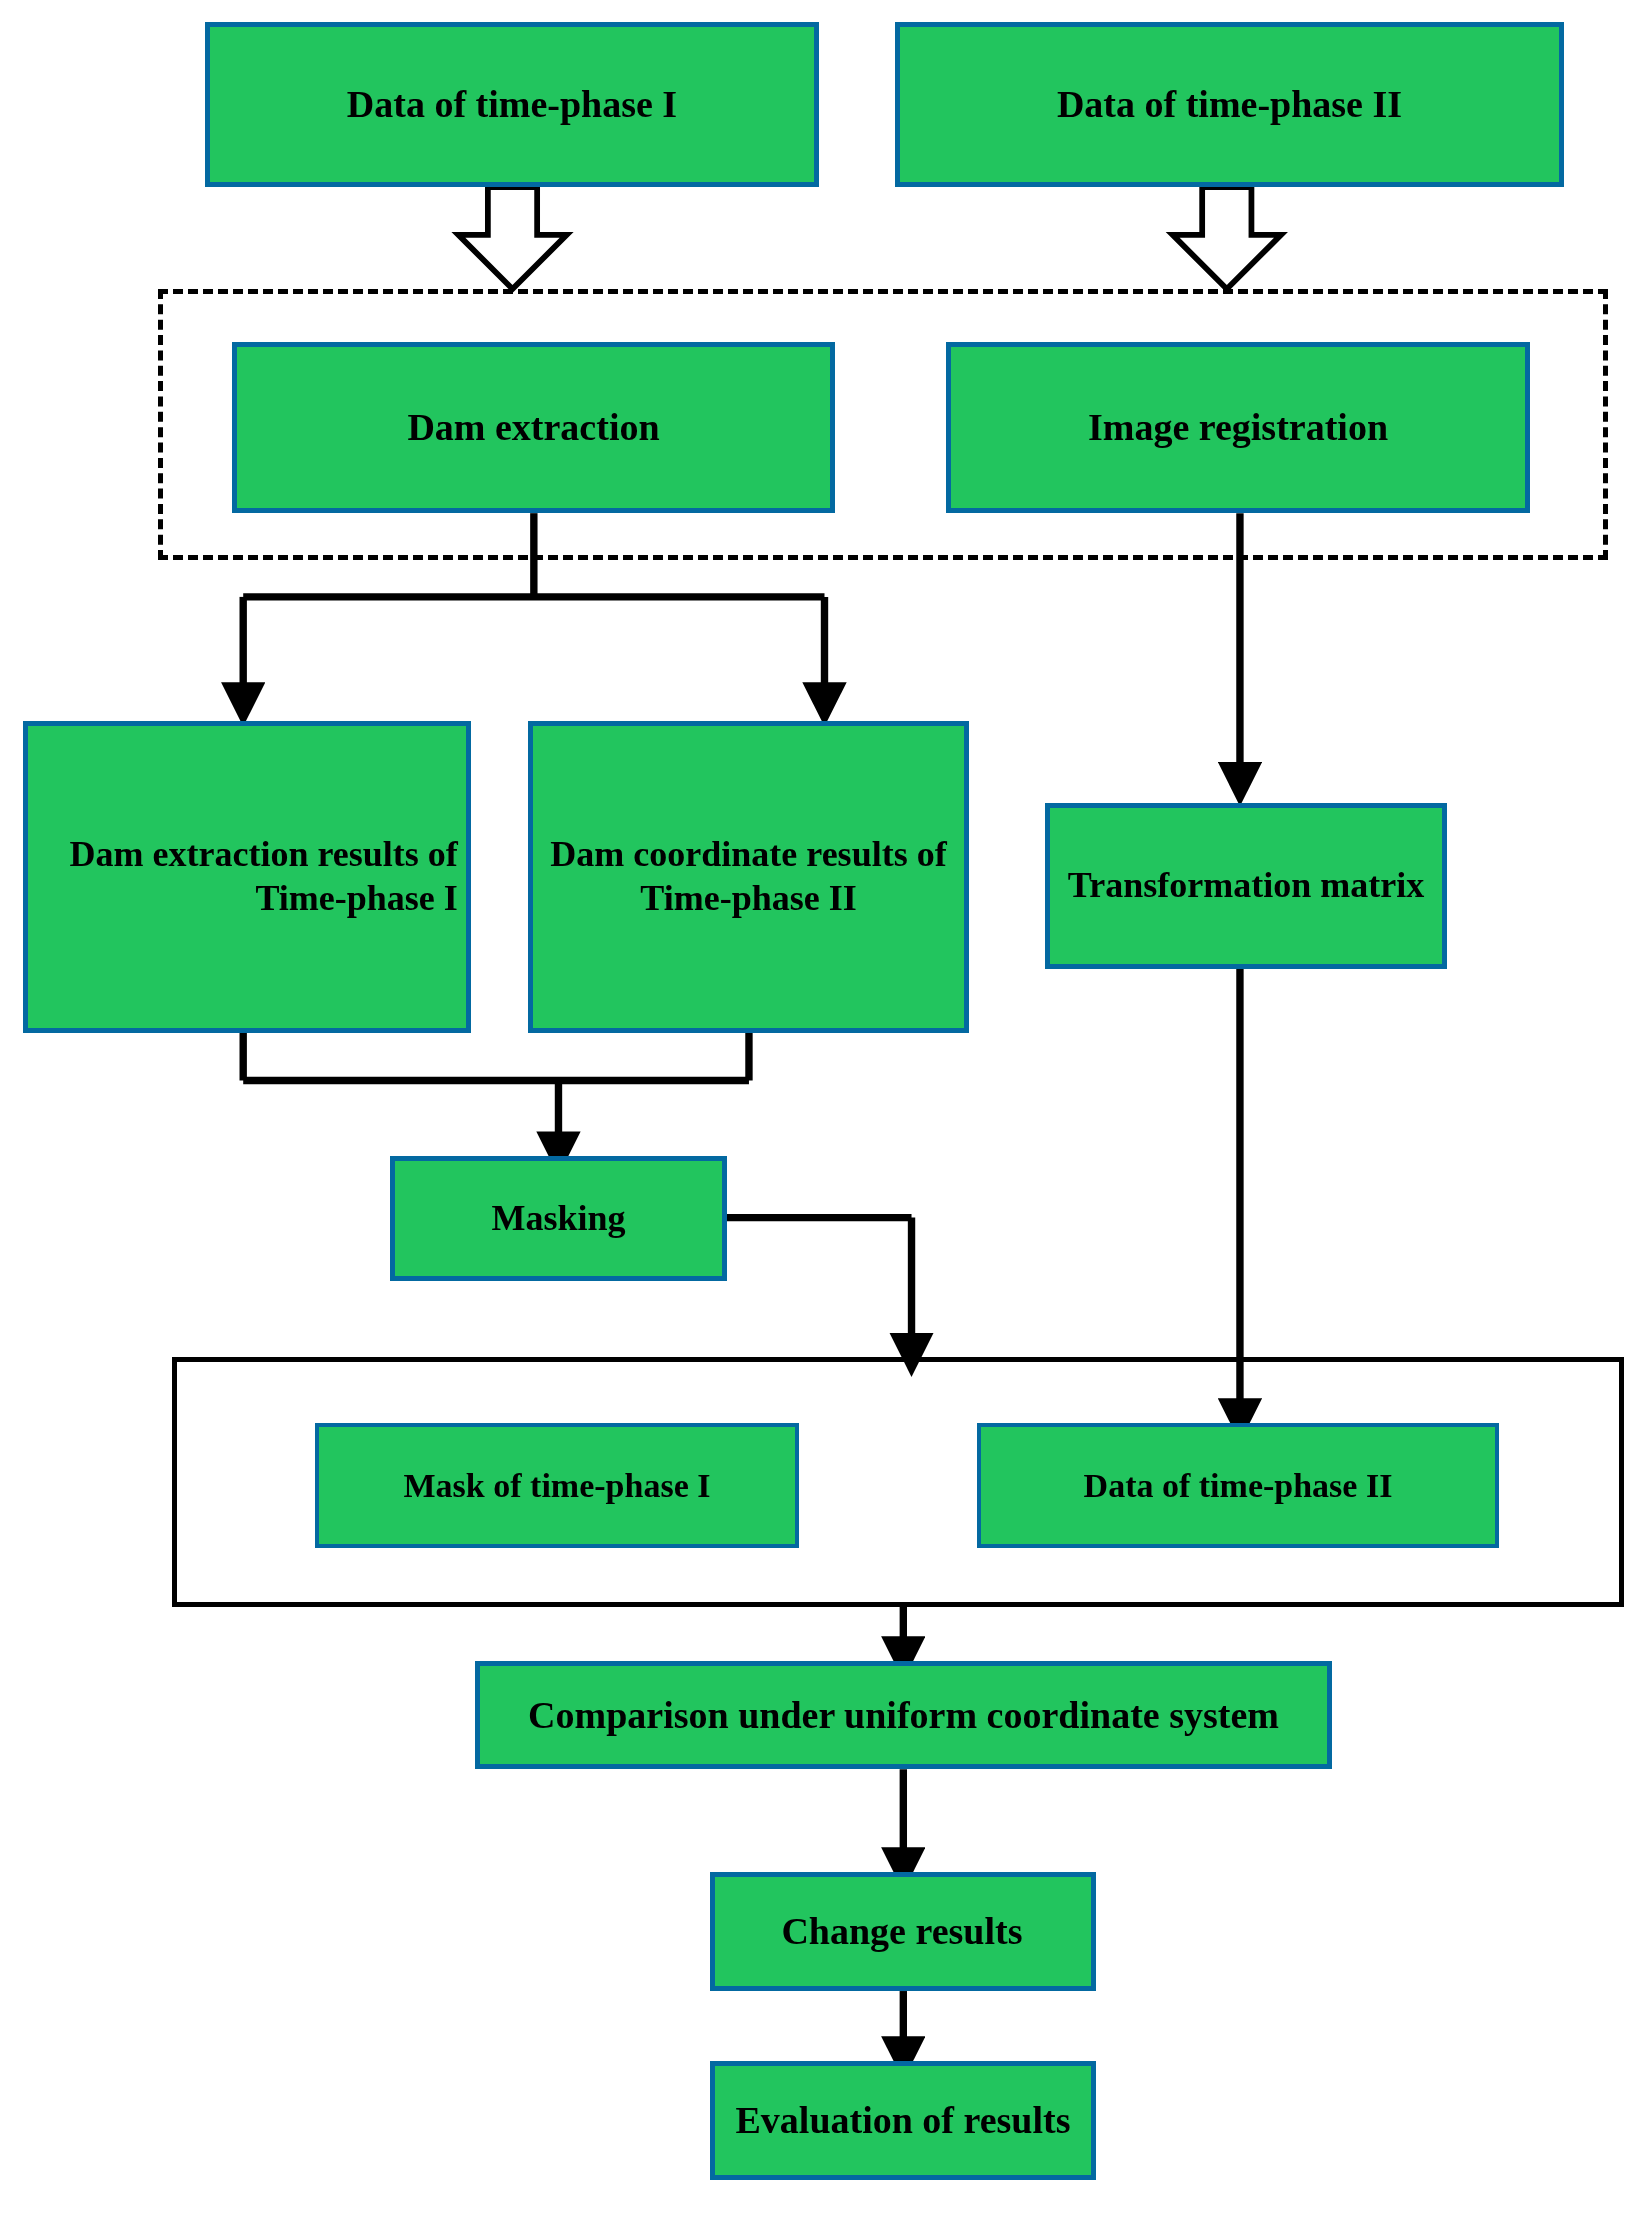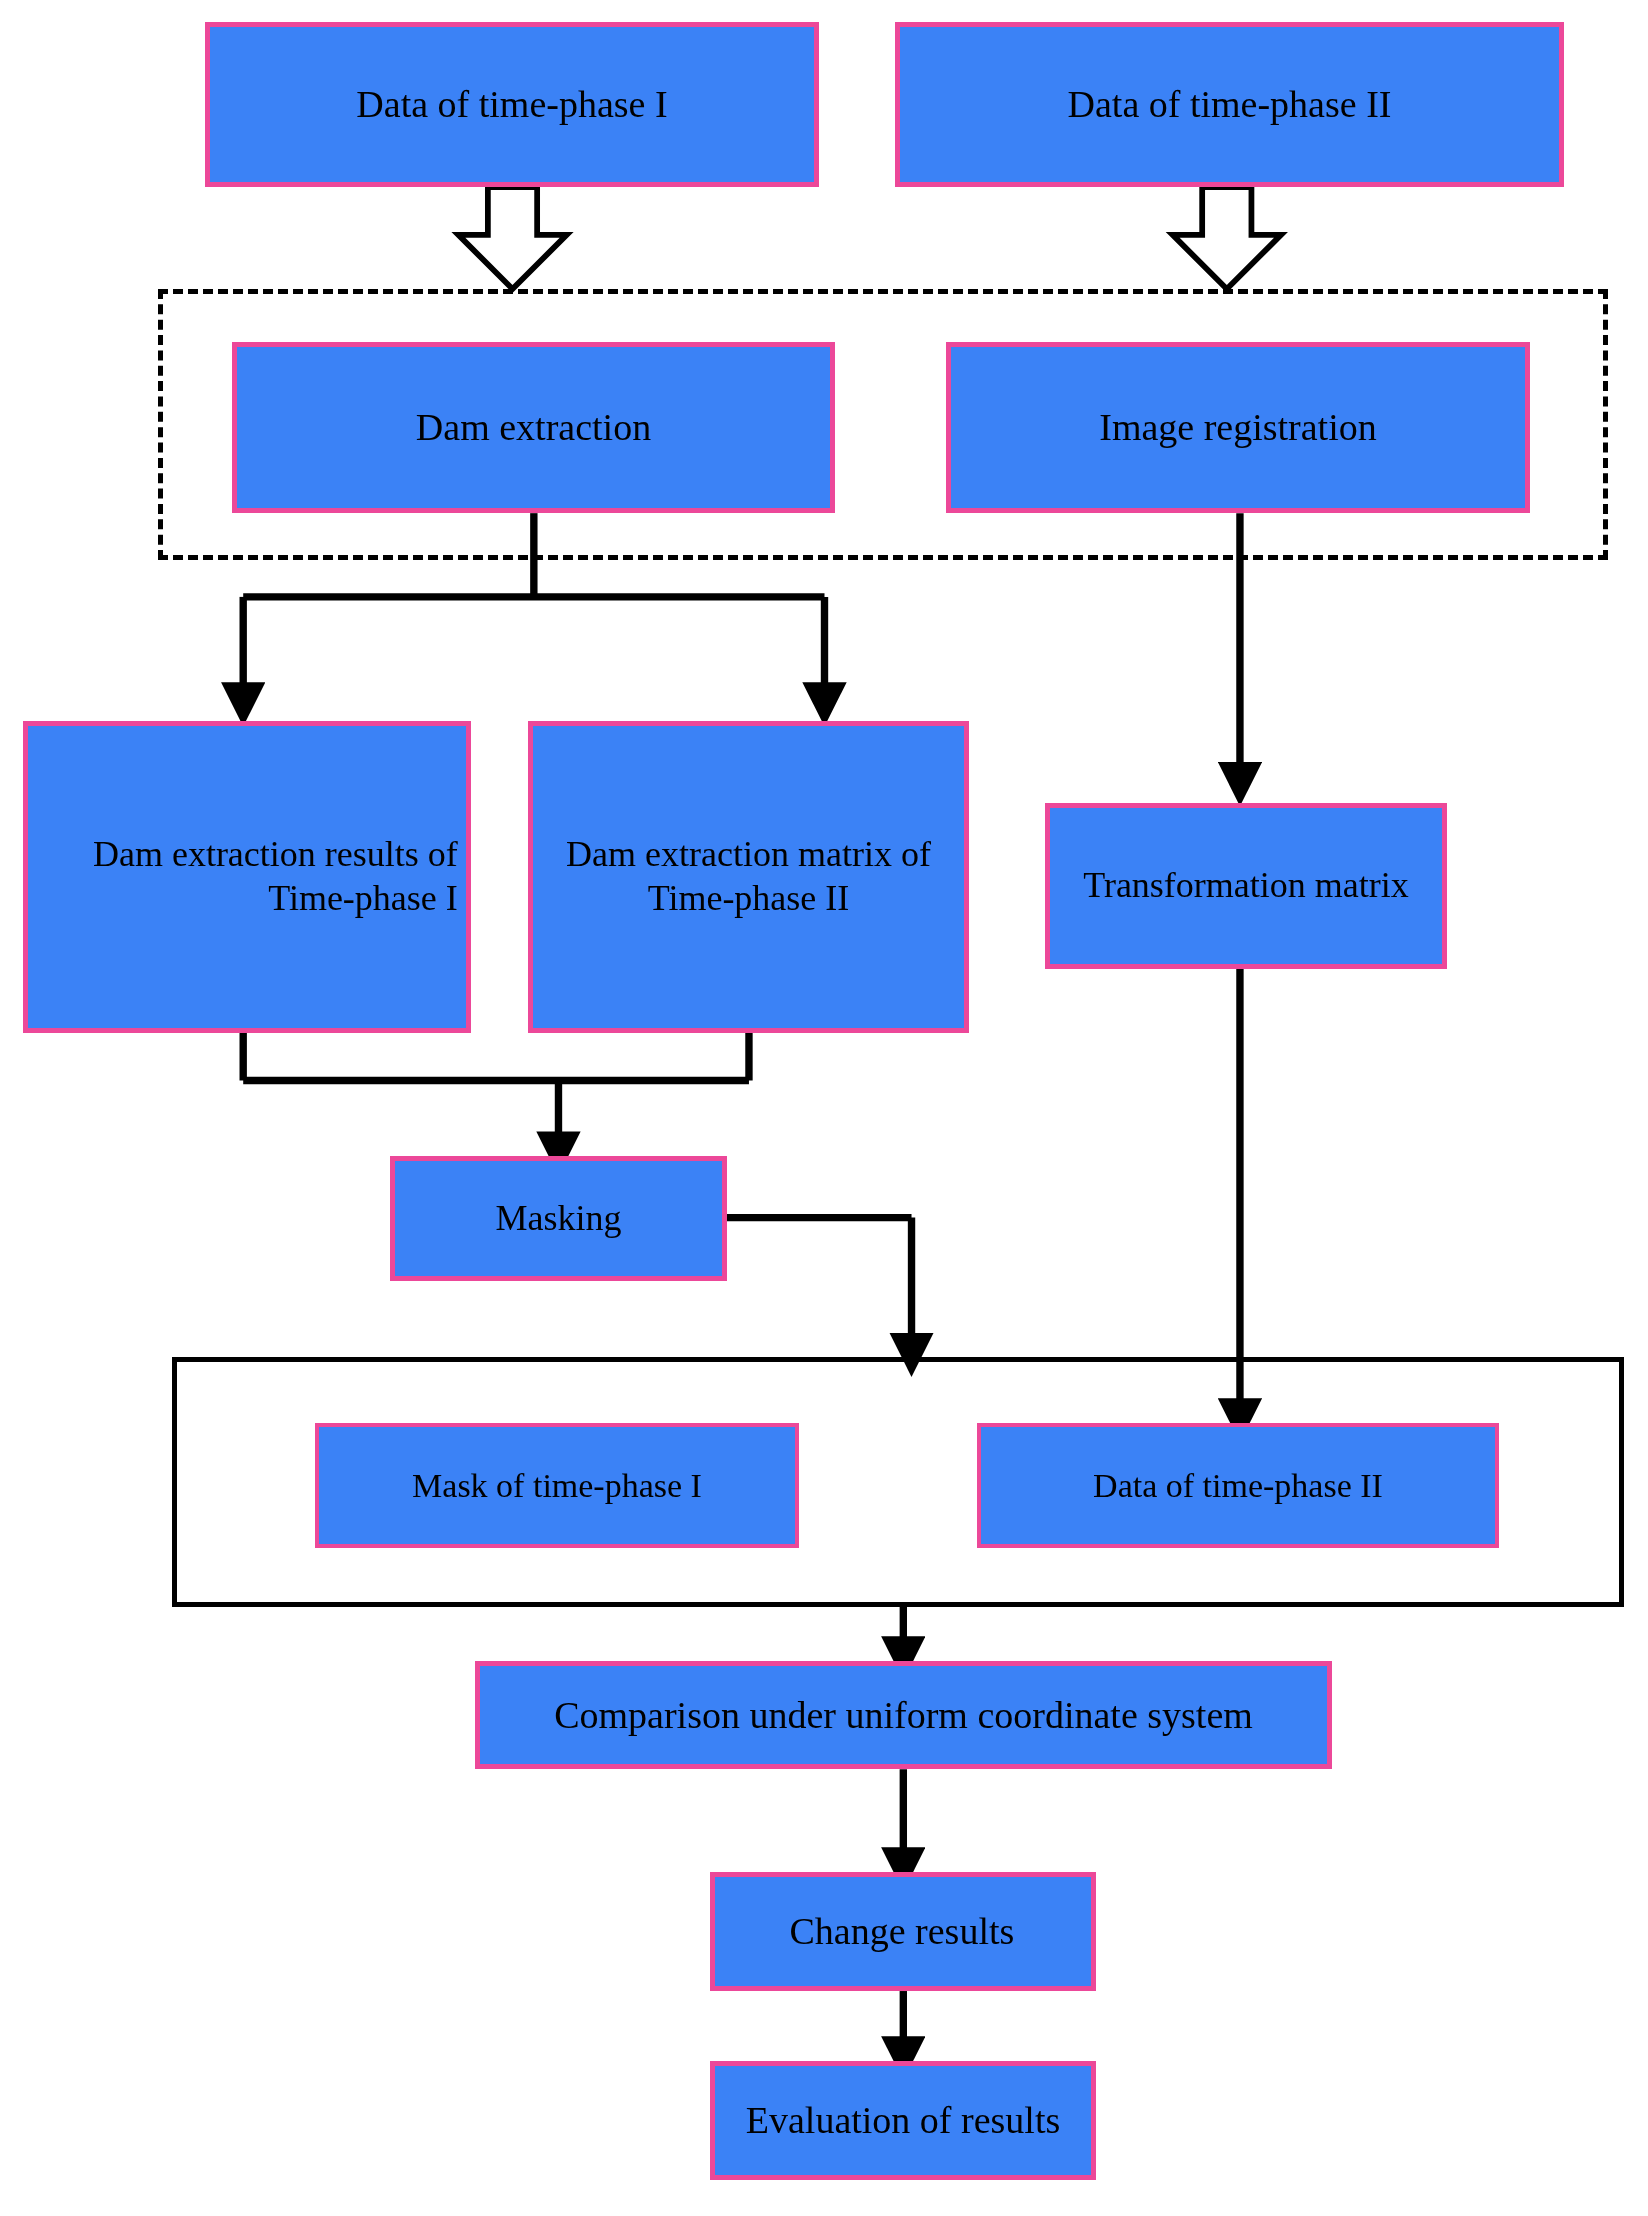--- a/index.html
+++ b/index.html
@@ -11,27 +11,27 @@
     position: relative;
     width: 1649px;
     height: 2216px;
     background: #ffffff;
     font-family: "Liberation Serif", "DejaVu Serif", serif;
     overflow: hidden;
   }
   .node {
     position: absolute;
     box-sizing: border-box;
-    border: 5px solid #ec4899;
-    background: #3b82f6;
+    border: 5px solid #0369a1;
+    background: #22c55e;
     display: flex;
     align-items: center;
     justify-content: center;
     text-align: center;
-    font-weight: normal;
+    font-weight: bold;
     color: #000000;
     line-height: 1.22;
     padding: 3.3px 8.2px;
   }
   .node.thin { border-width: 4.1px; }
   .group-dashed {
     position: absolute;
     box-sizing: border-box;
     border: 5px dashed #000000;
     background: transparent;
@@ -130,21 +130,21 @@
 
   <div class="node fs-46" style="left:946px; top:342px; width:584px; height:171px;">
     <span>Image registration</span>
   </div>
 
   <div class="node fs-44" style="left:23px; top:721px; width:448px; height:312px;text-align:right;">
     <span>Dam extraction results of Time-phase I</span>
   </div>
 
   <div class="node fs-44" style="left:528px; top:721px; width:441px; height:312px;">
-    <span>Dam extraction matrix of Time-phase II</span>
+    <span>Dam coordinate results of Time-phase II</span>
   </div>
 
   <div class="node fs-44" style="left:1045px; top:803px; width:402px; height:166px;text-align:right;">
     <span>Transformation matrix</span>
   </div>
 
   <div class="node fs-44" style="left:390px; top:1156px; width:337px; height:125px;">
     <span>Masking</span>
   </div>
 

